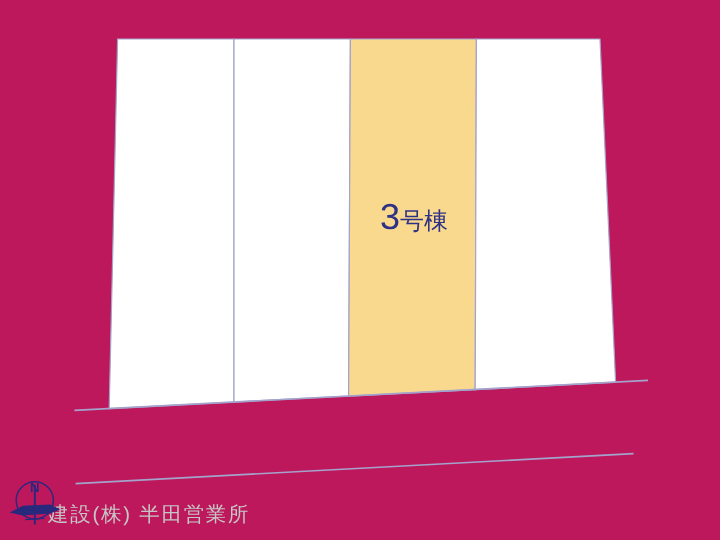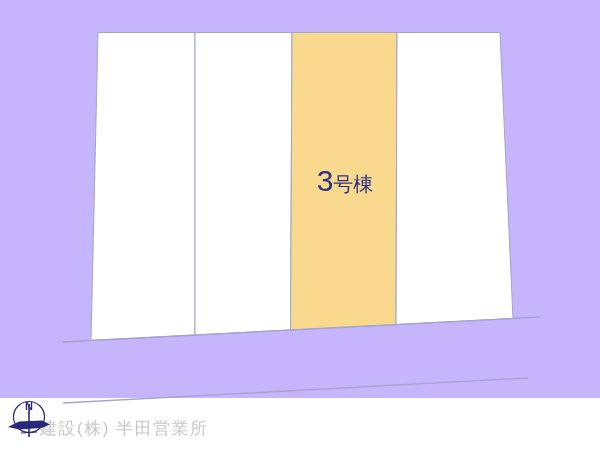--- a/index.html
+++ b/index.html
@@ -7,21 +7,21 @@
     --boundary-line:#a3a3cc;
     --label-text:#2e3186;
     --watermark-text:#c6c6c6;
     --compass-color:#28287d;
   }
   html,body{margin:0;padding:0;}
   body{
     width:600px;height:450px;overflow:hidden;background:#ffffff;
     font-family:"Liberation Sans", sans-serif;
   }
-  .canvas{position:relative;width:600px;height:398px;background:#c4b5fd;}
+  .canvas{position:relative;width:600px;height:450px;background:#be185d;}
   svg{display:block;}
   .plot{fill:#ffffff;stroke:var(--boundary-line);stroke-width:1;}
   .plot.highlighted{fill:var(--highlight-fill);stroke:var(--boundary-line);}
   .road{stroke:var(--boundary-line);stroke-width:1.3;fill:none;}
   .plot-label{fill:var(--label-text);font-family:"Liberation Sans", sans-serif;}
   .plot-label .num{font-size:30px;}
   .plot-label .suffix{font-size:20px;}
   .watermark{fill:var(--watermark-text);font-size:17px;letter-spacing:1.5px;
     font-family:"Liberation Sans", sans-serif;}
   .compass-stroke{stroke:var(--compass-color);fill:none;stroke-width:1.6;}

